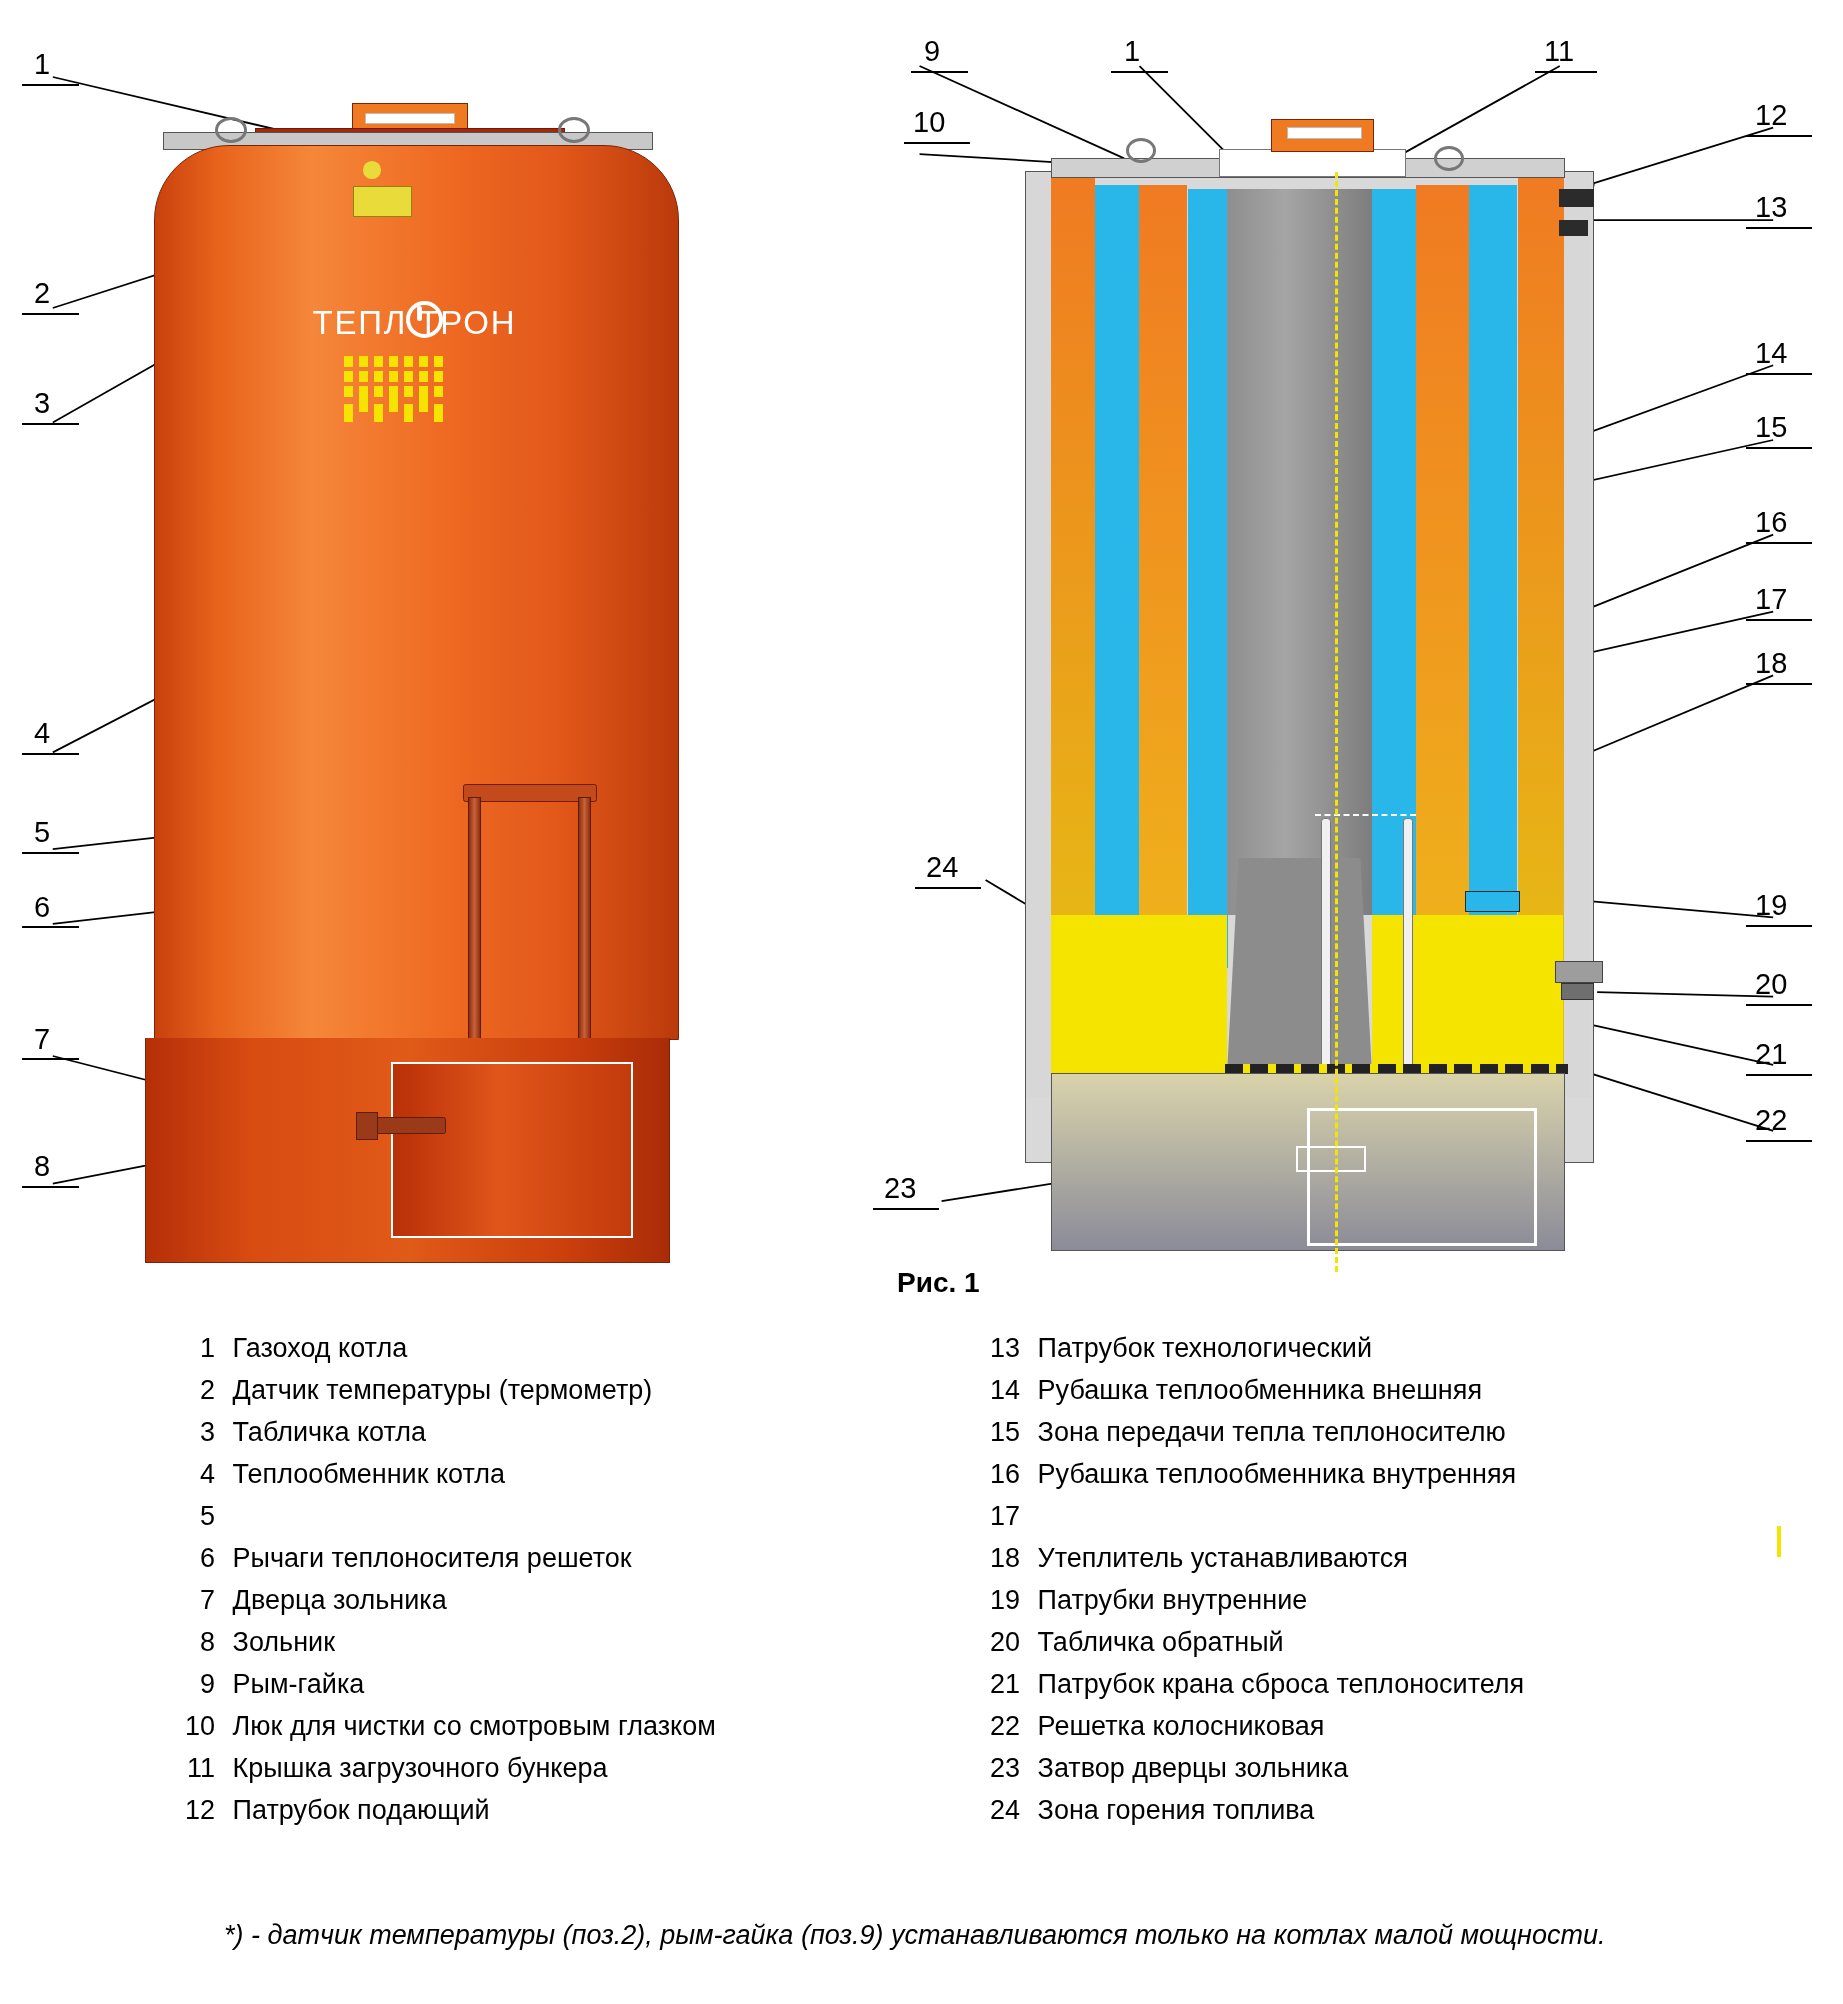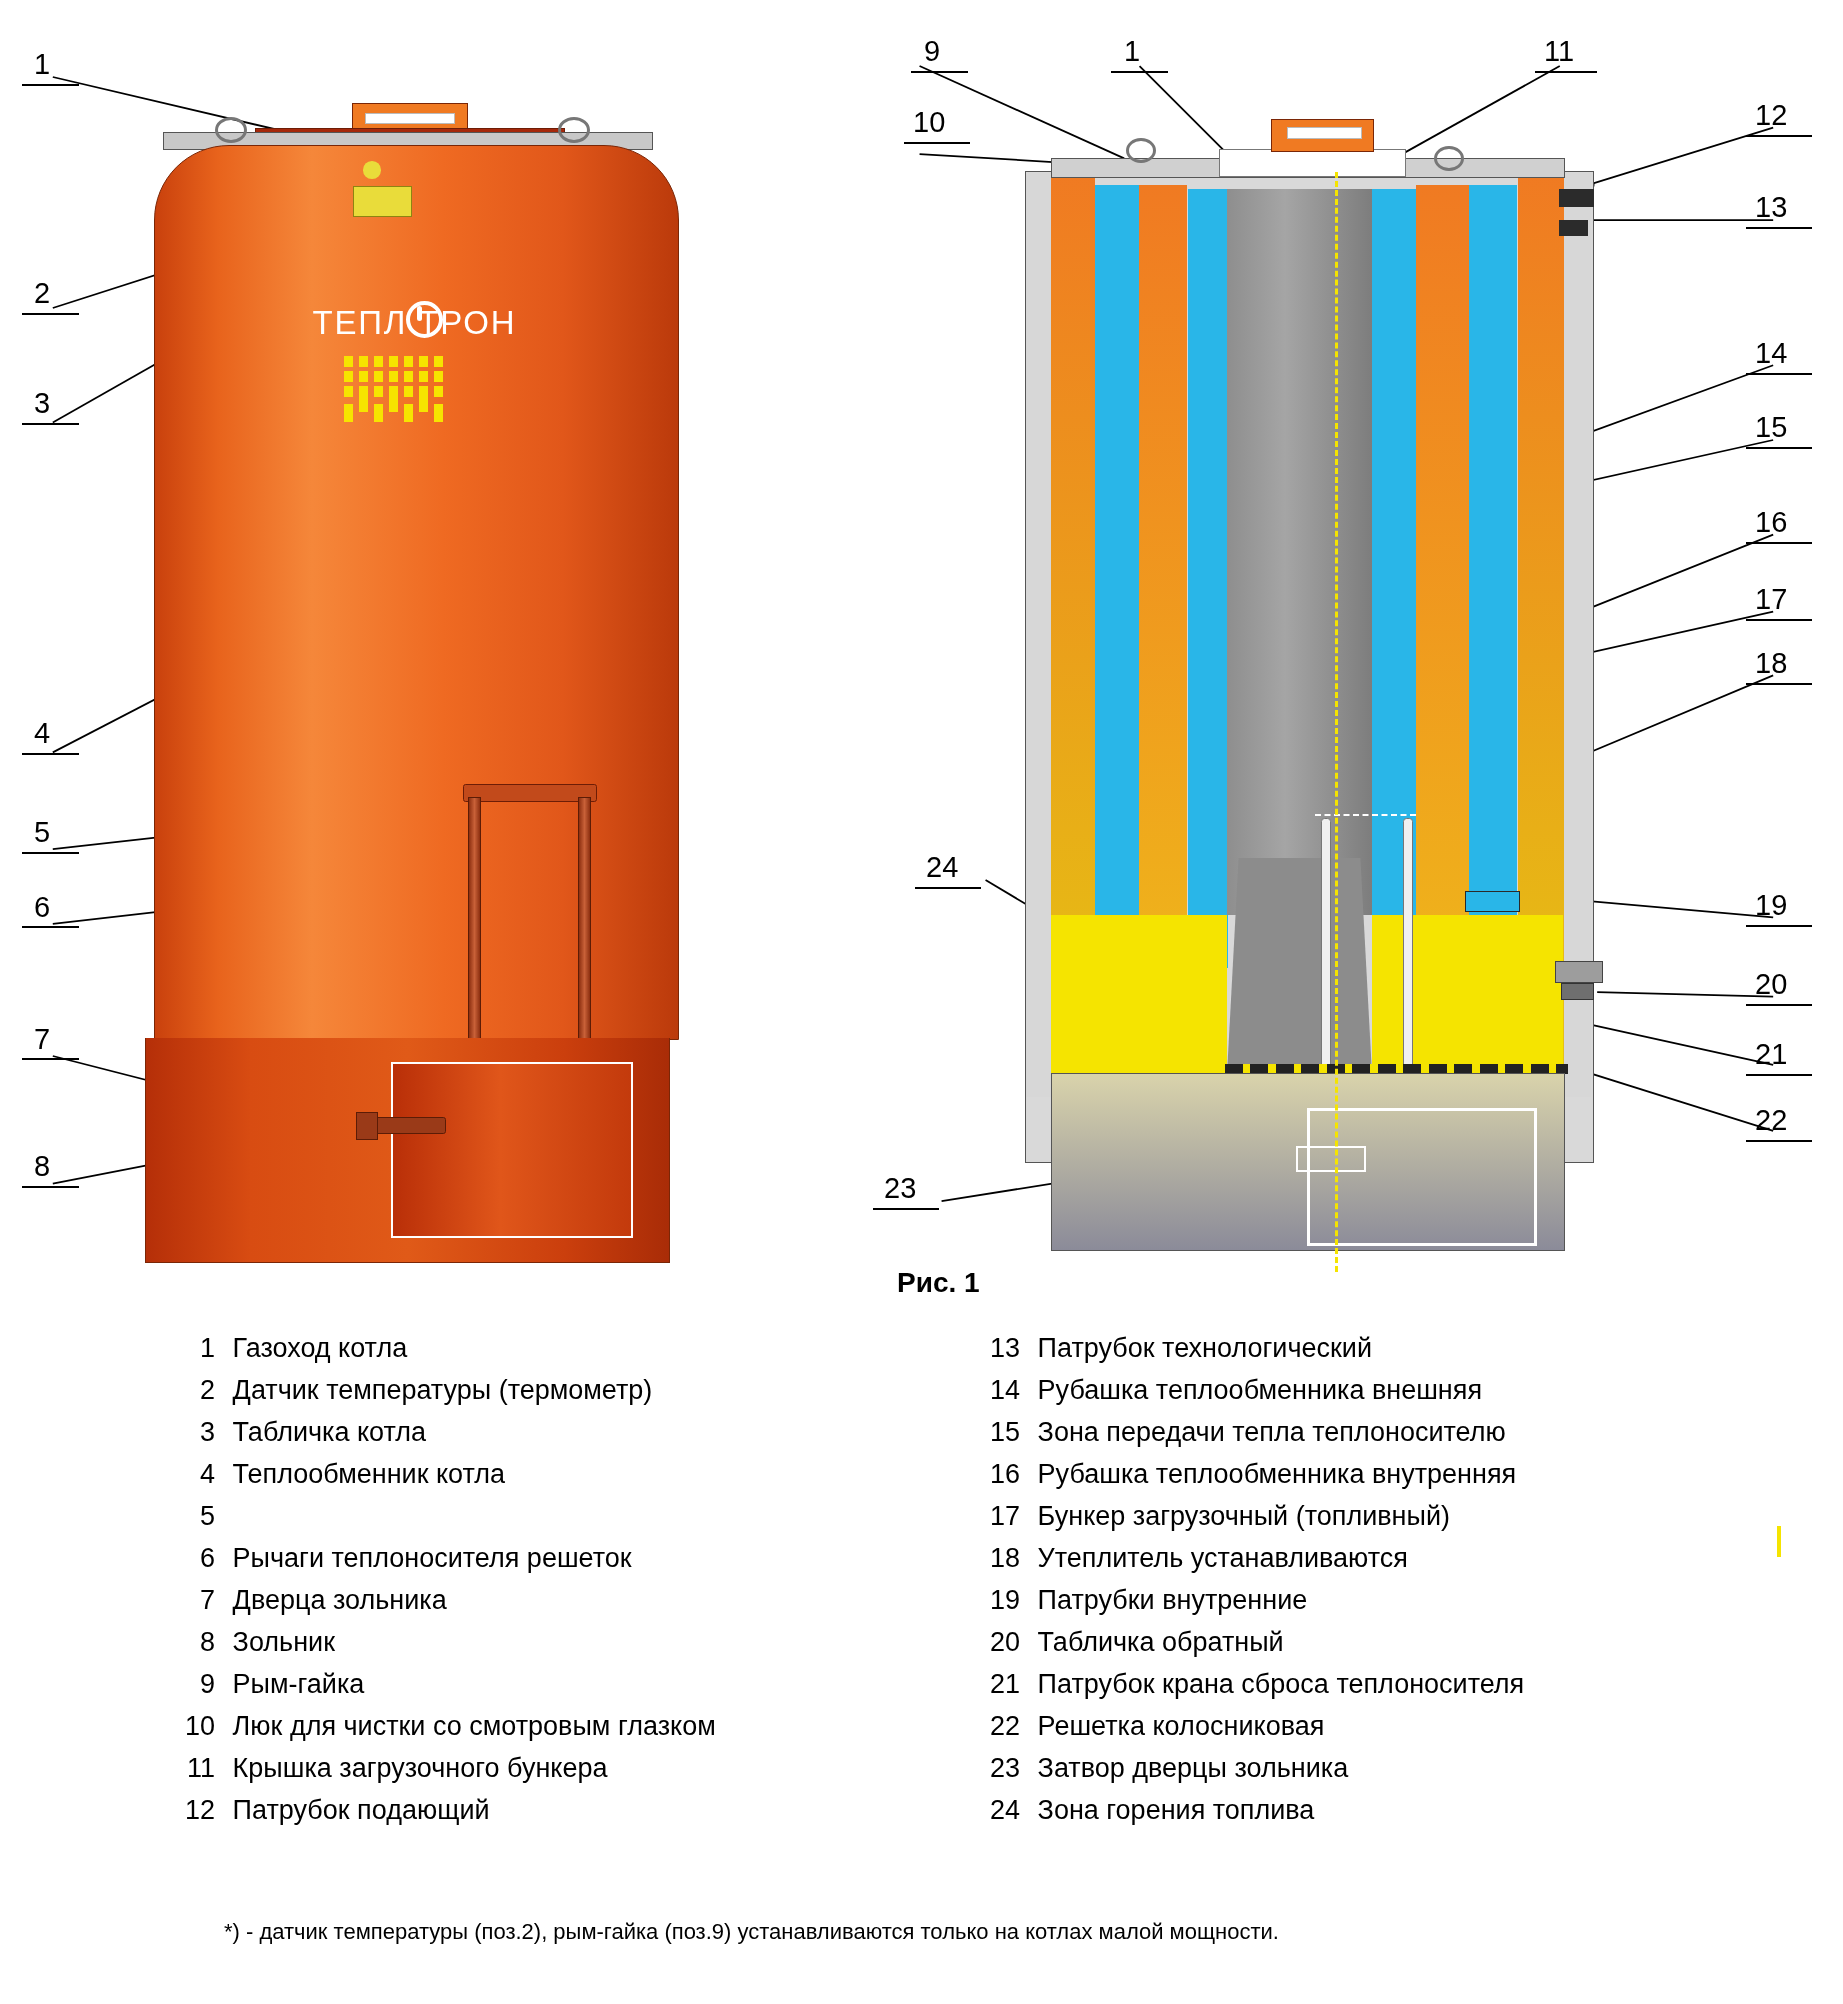--- a/index.html
+++ b/index.html
@@ -79,21 +79,21 @@
   .fig-caption{position:absolute;left:897px;top:1267px;font-size:28px;font-weight:bold;}
 
   
   .legend{position:absolute;left:0;top:1333px;width:1844px;}
   .legend-col{position:absolute;top:0;}
   .legend-col.left{left:167px;width:836px;}
   .legend-col.right{left:972px;width:836px;}
   .legend-row{display:flex;align-items:flex-start;height:42px;font-size:27px;}
   .legend-num{width:48px;text-align:right;padding-right:17.6px;flex:0 0 auto;}
   .legend-text{flex:1 1 auto;}
-  .legend-note{position:absolute;left:224px;top:585px;width:1496px;font-size:22px;line-height:1.28;}
+  .legend-note{position:absolute;left:224px;top:585px;width:1496px;font-size:27px;font-style:italic;line-height:1.28;}
   .yellow-tick{position:absolute;left:1777px;top:1526px;width:3.5px;height:31px;background:#f5e400;}
 </style>
 </head>
 <body>
 
 <div class="root">
 
   <svg class="lines" viewBox="0 0 4191 3100">
     <g stroke="#000" stroke-width="4" fill="none">
 
@@ -356,21 +356,20 @@
       <div class="legend-row">
           <div class="legend-num">15</div>
           <div class="legend-text">Зона передачи тепла теплоносителю</div>
         </div>
       <div class="legend-row">
           <div class="legend-num">16</div>
           <div class="legend-text">Рубашка теплообменника внутренняя</div>
         </div>
       <div class="legend-row">
           <div class="legend-num">17</div>
-          <div class="legend-text">Бункер загрузочный (топливный)</div>
         </div>
       <div class="legend-row">
           <div class="legend-num">18</div>
           <div class="legend-text">Утеплитель устанавливаются</div>
         </div>
       <div class="legend-row">
           <div class="legend-num">19</div>
           <div class="legend-text">Патрубки внутренние</div>
         </div>
       <div class="legend-row">

